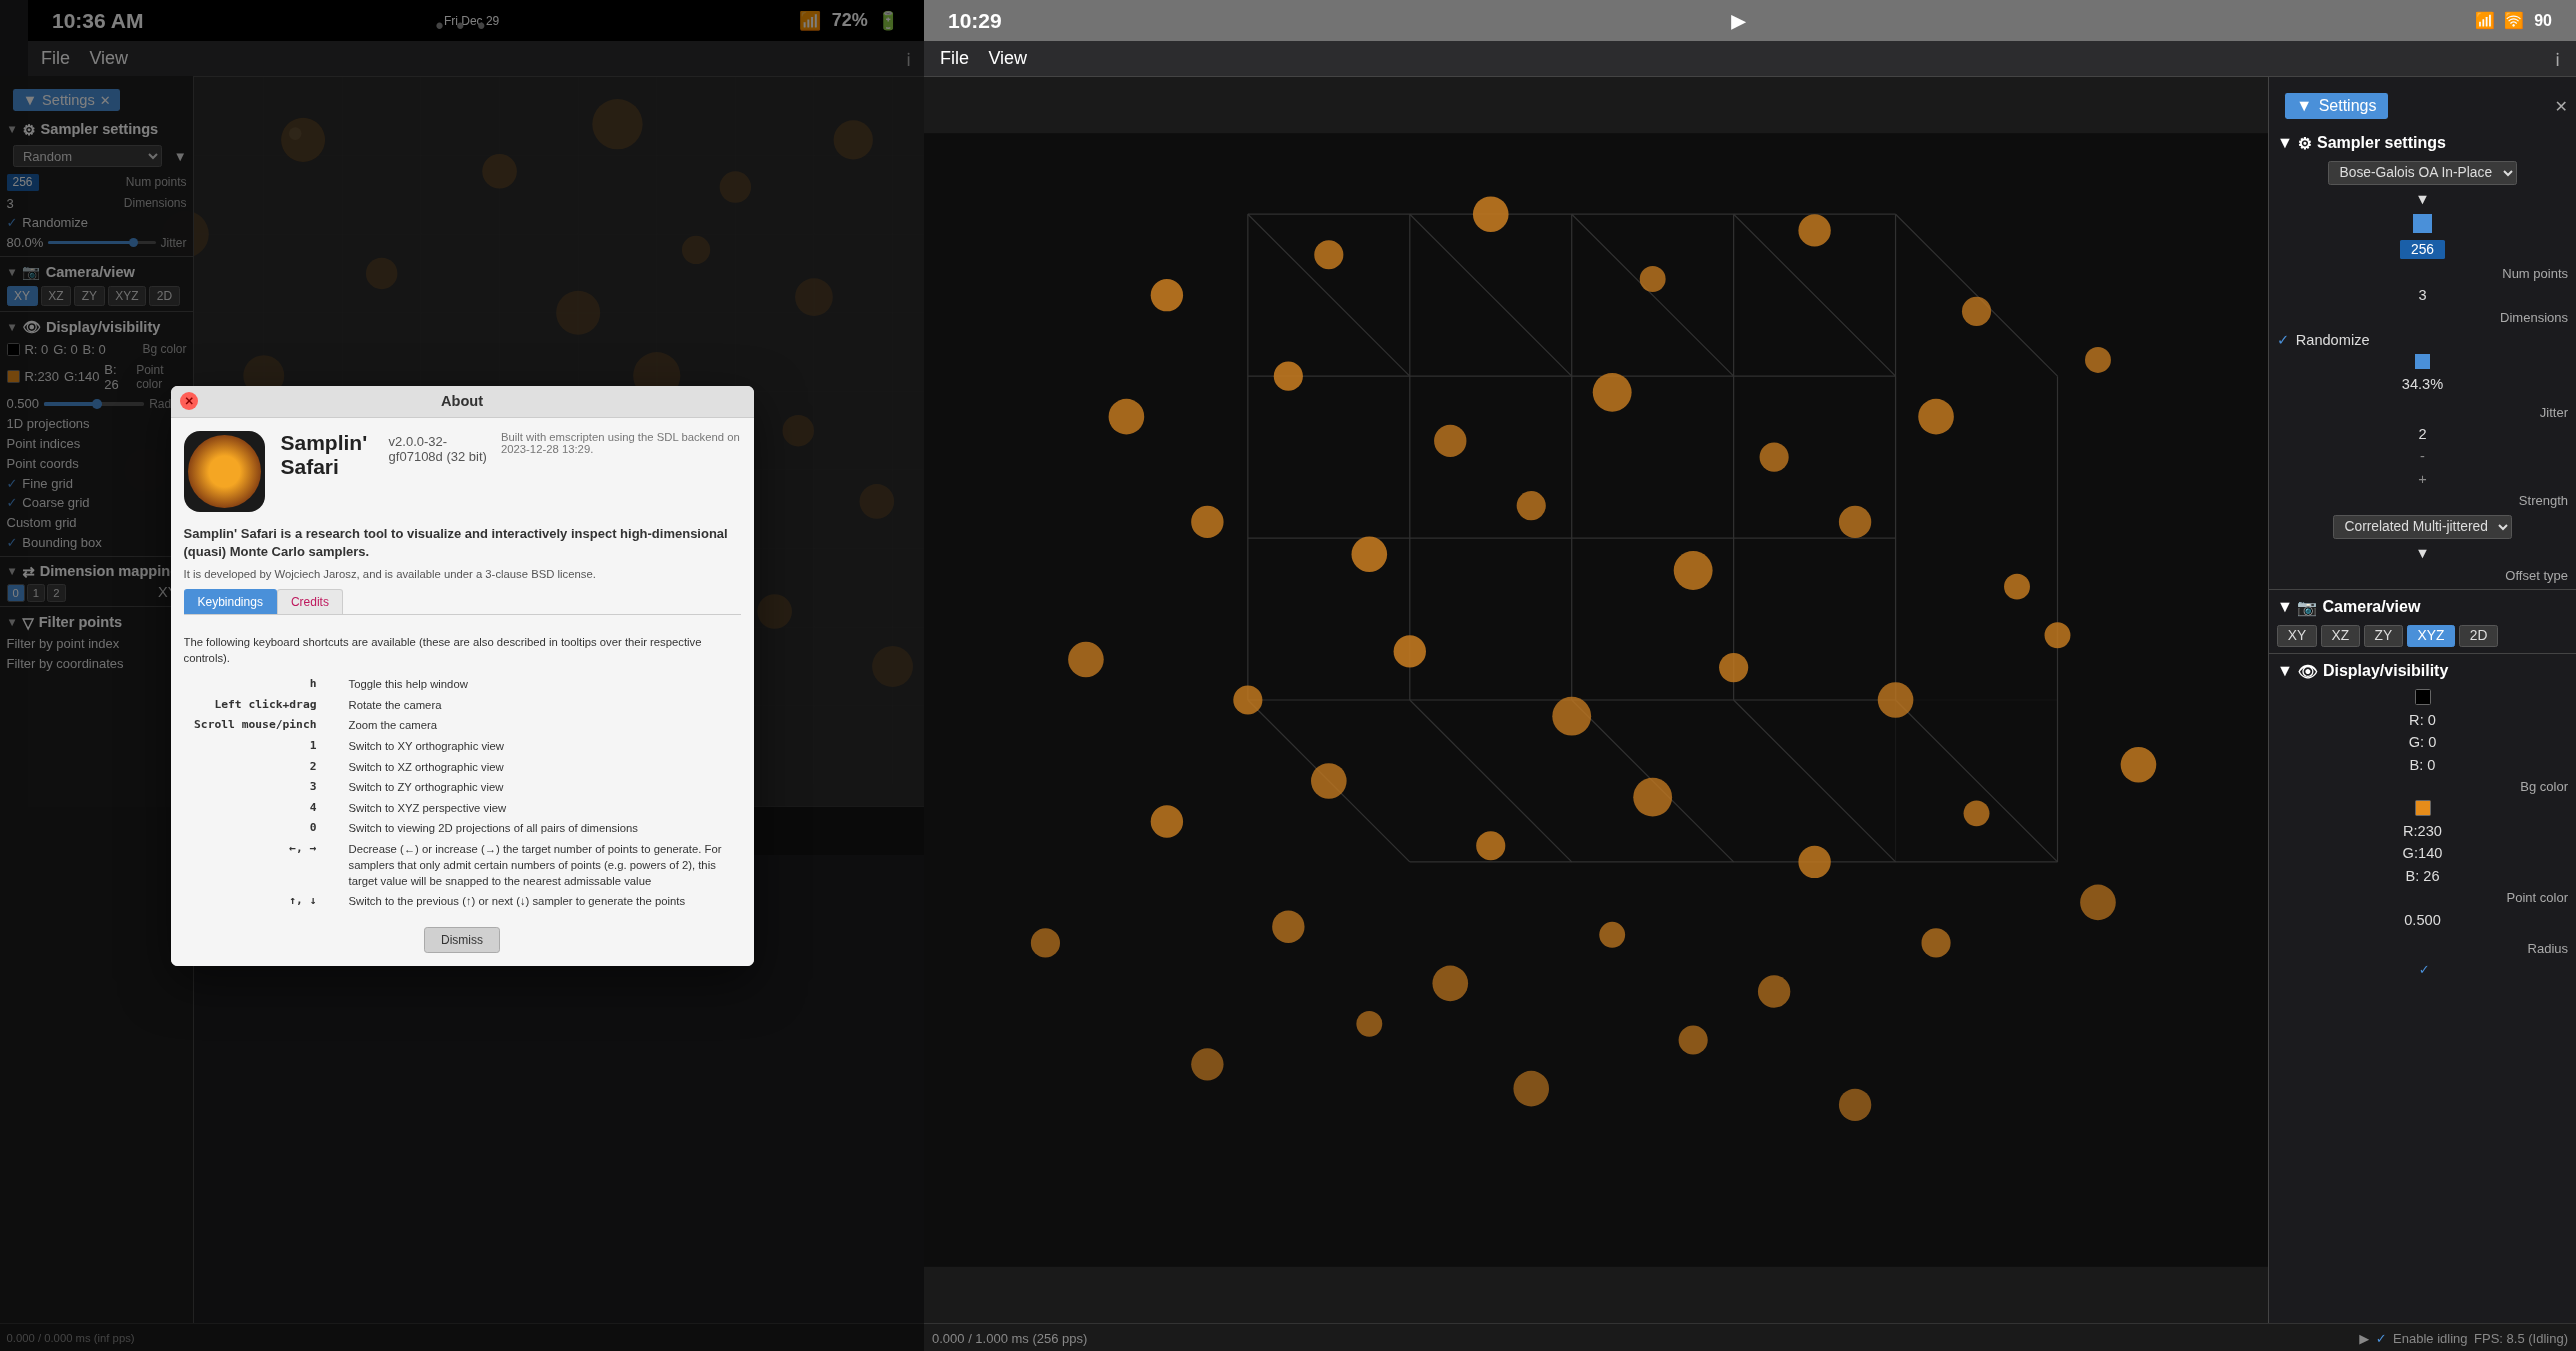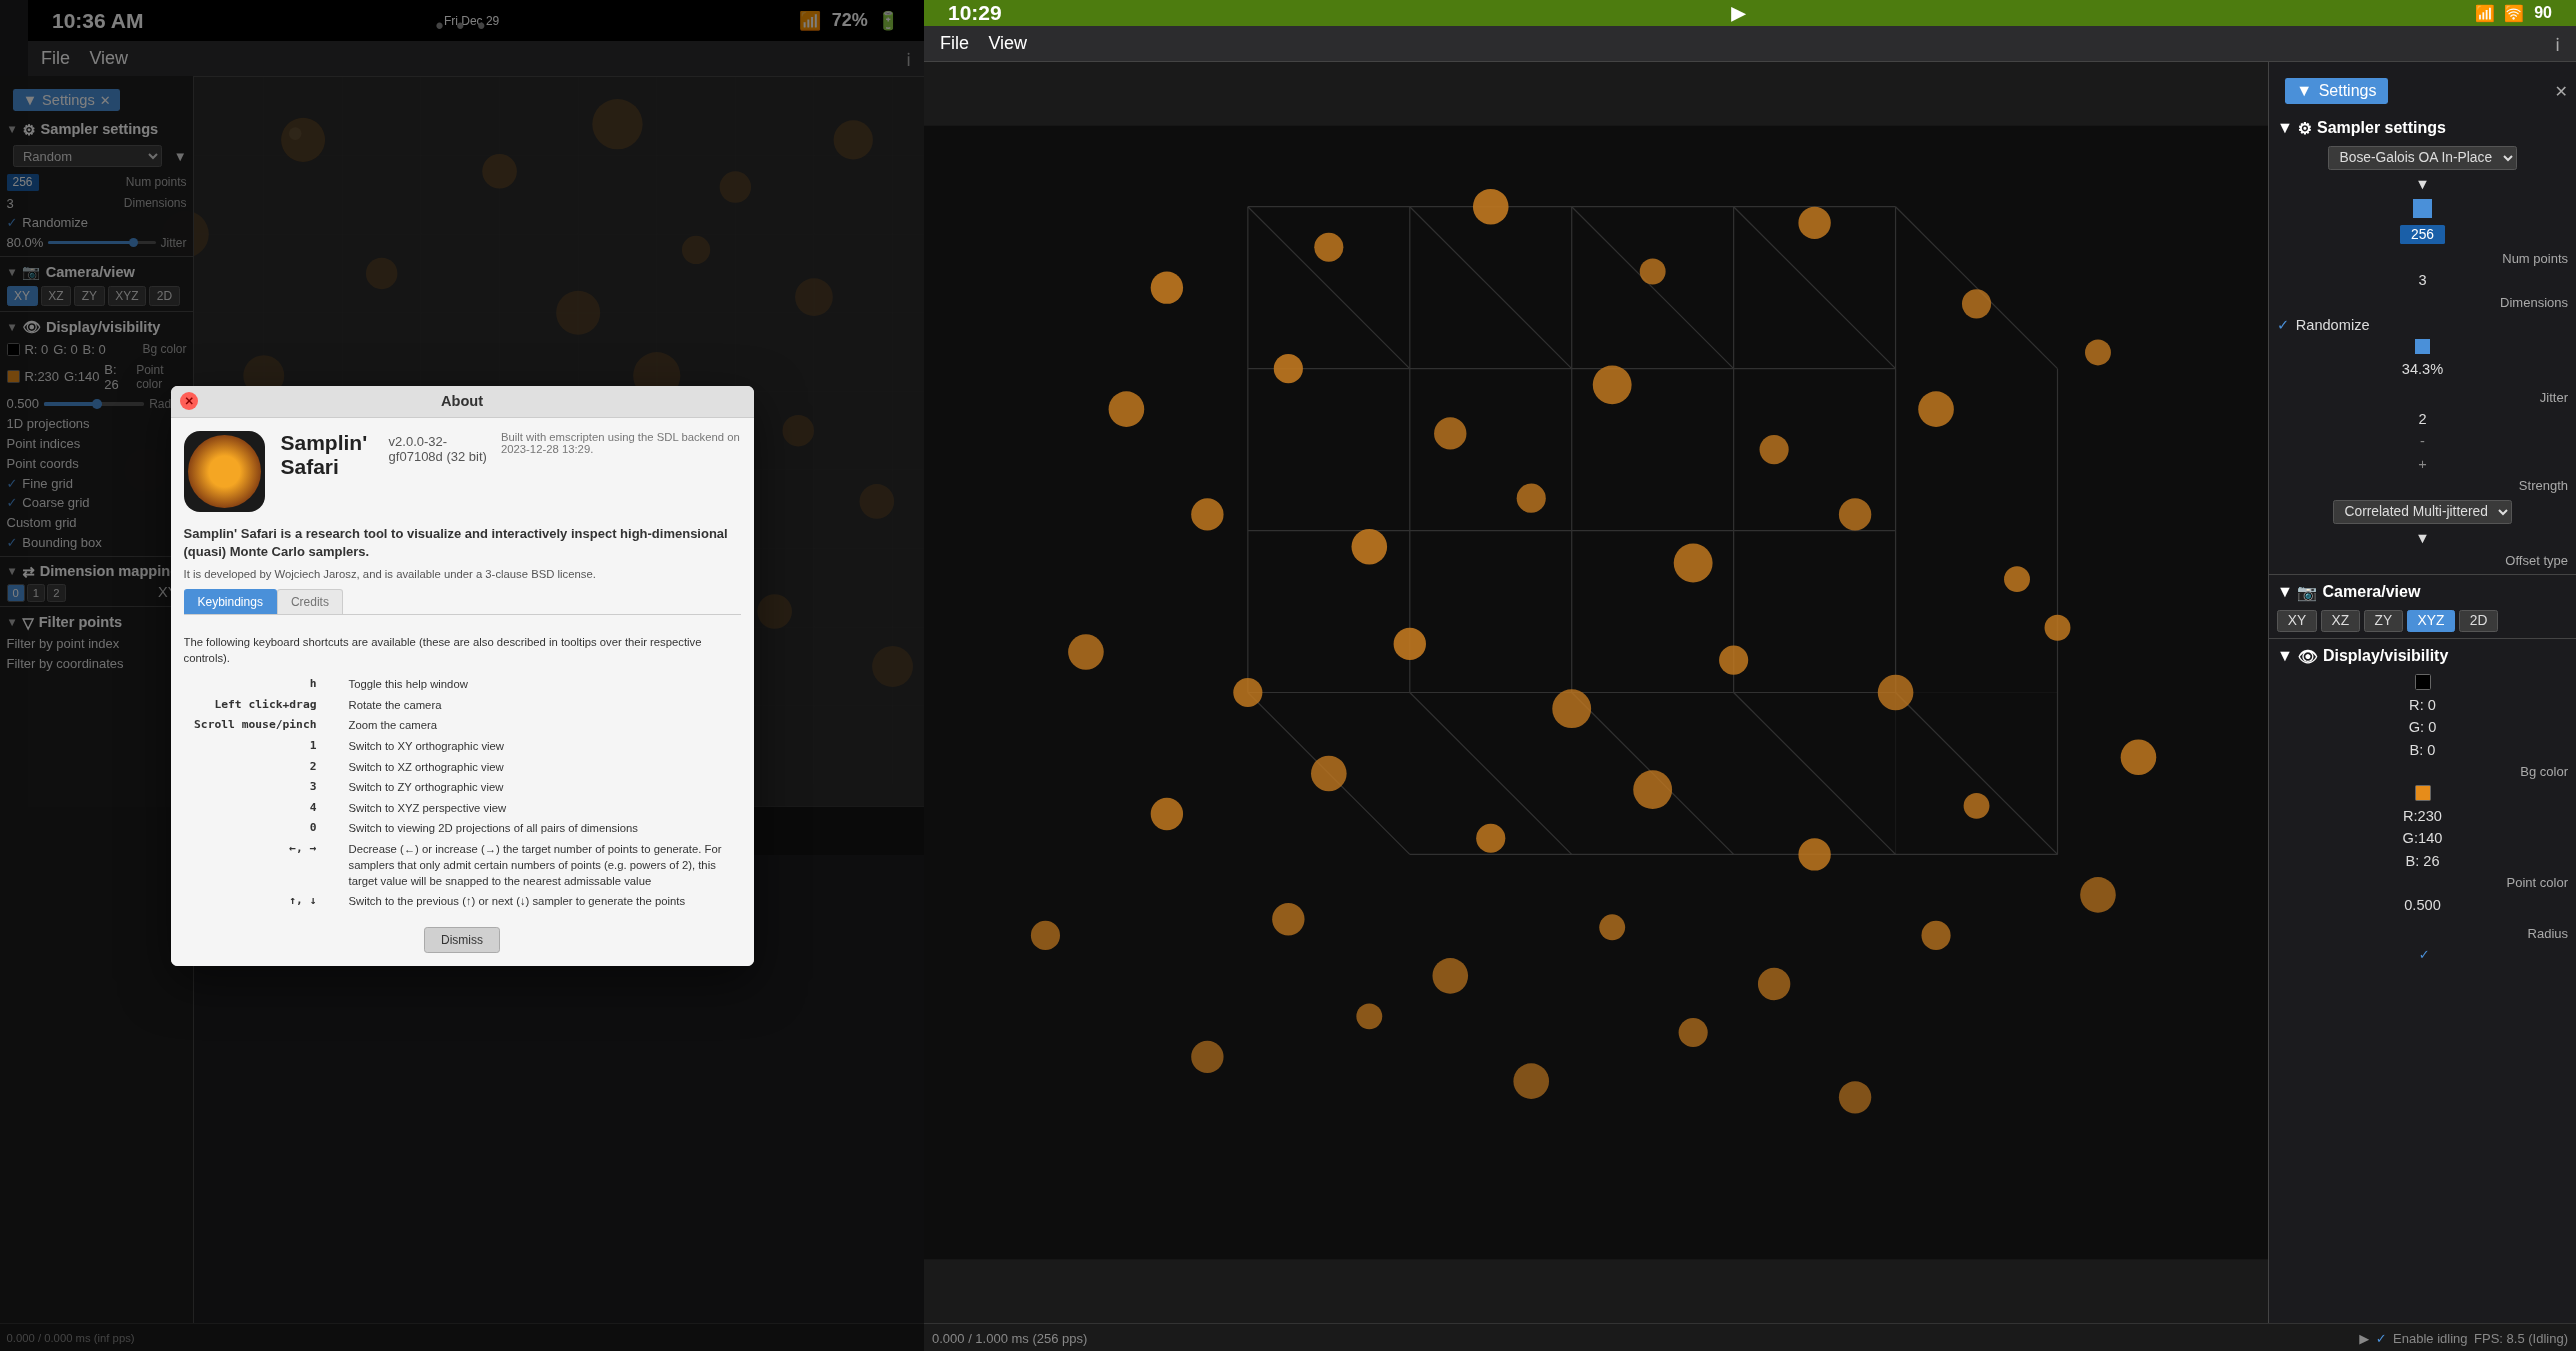--- a/index.html
+++ b/index.html
@@ -367,21 +367,21 @@
     .dialog-tabs {
       display: flex;
       gap: 0;
       border-bottom: 0.8px solid #ccc;
       margin-bottom: 20px;
     }
     .dialog-tab {
       padding: 4.9px 13px;
       font-size: 12px;
       cursor: pointer;
-      color: #737373;
+      color: #be185d;
       border: 0.8px solid #ccc;
       border-bottom: none;
       background: #e8e8e8;
       border-radius: 3.2px 3.2px 0 0;
     }
     .dialog-tab.active {
       background: #4a90d9;
       color: #fff;
       border-color: #4a90d9;
     }
@@ -437,22 +437,22 @@
     .right-panel {
       width: 1652px;
       height: 1352px;
       background: #1c1c1e;
       position: relative;
       display: flex;
       flex-direction: column;
     }
 
     .right-status-bar {
-      height: 26px;
-      background: #4d7c0f;
+      height: 41px;
+      background: #737373;
       display: flex;
       align-items: center;
       justify-content: space-between;
       padding: 0 24px;
       color: #fff;
       font-size: 21px;
       font-weight: 600;
     }
     .right-status-right {
       display: flex;

